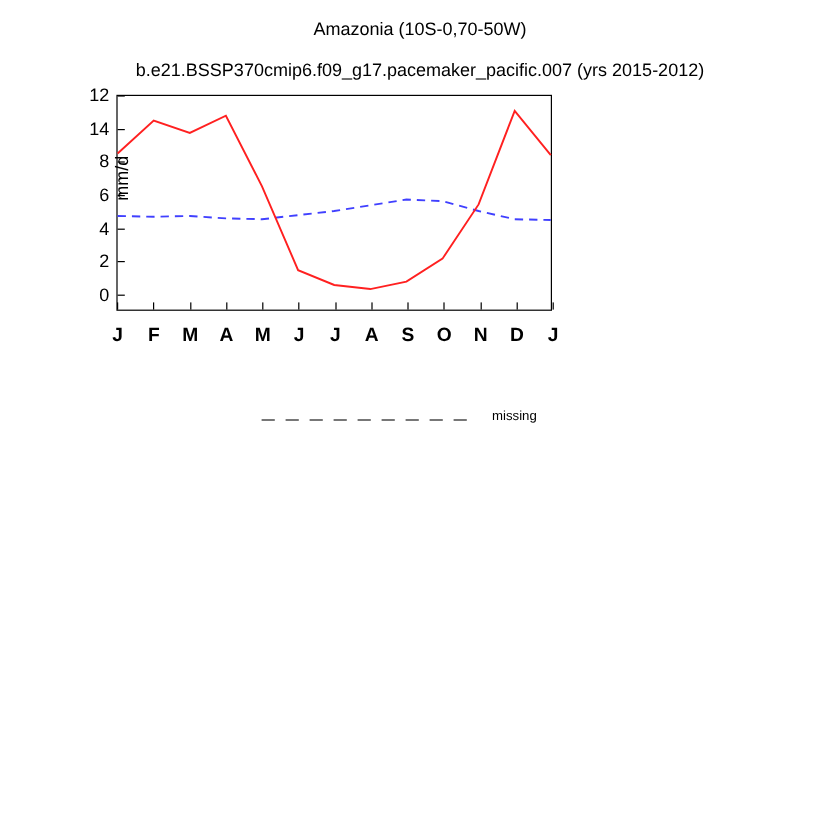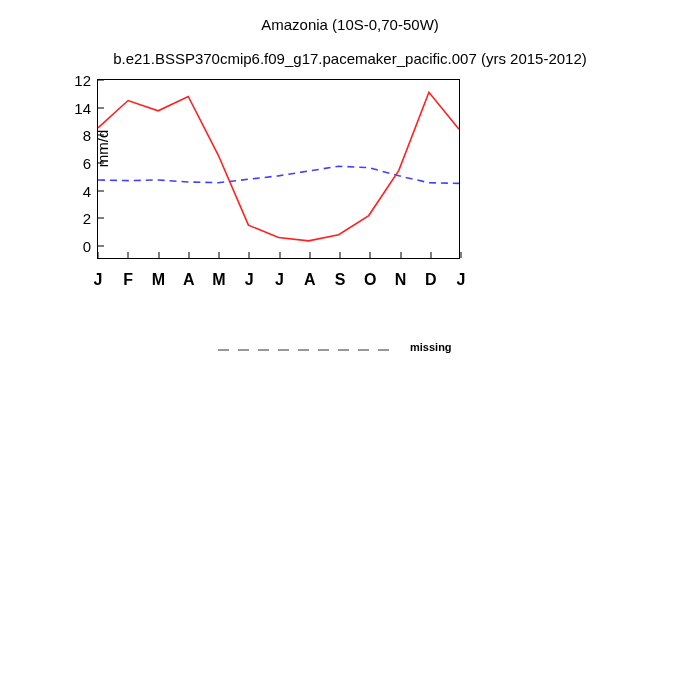--- a/index.html
+++ b/index.html
@@ -101,21 +101,20 @@
   }
   .legend {
     position: absolute;
     left: 218px;
     top: 338px;
     width: 300px;
   }
   .legend-row {
     position: relative;
     height: 22px;
-    font-weight: bold;
   }
   .legend-line-box {
     position: absolute;
     left: 0;
     top: 11px;
     width: 180px;
     height: 2px;
   }
   .legend-line-box svg {
     display: block;

